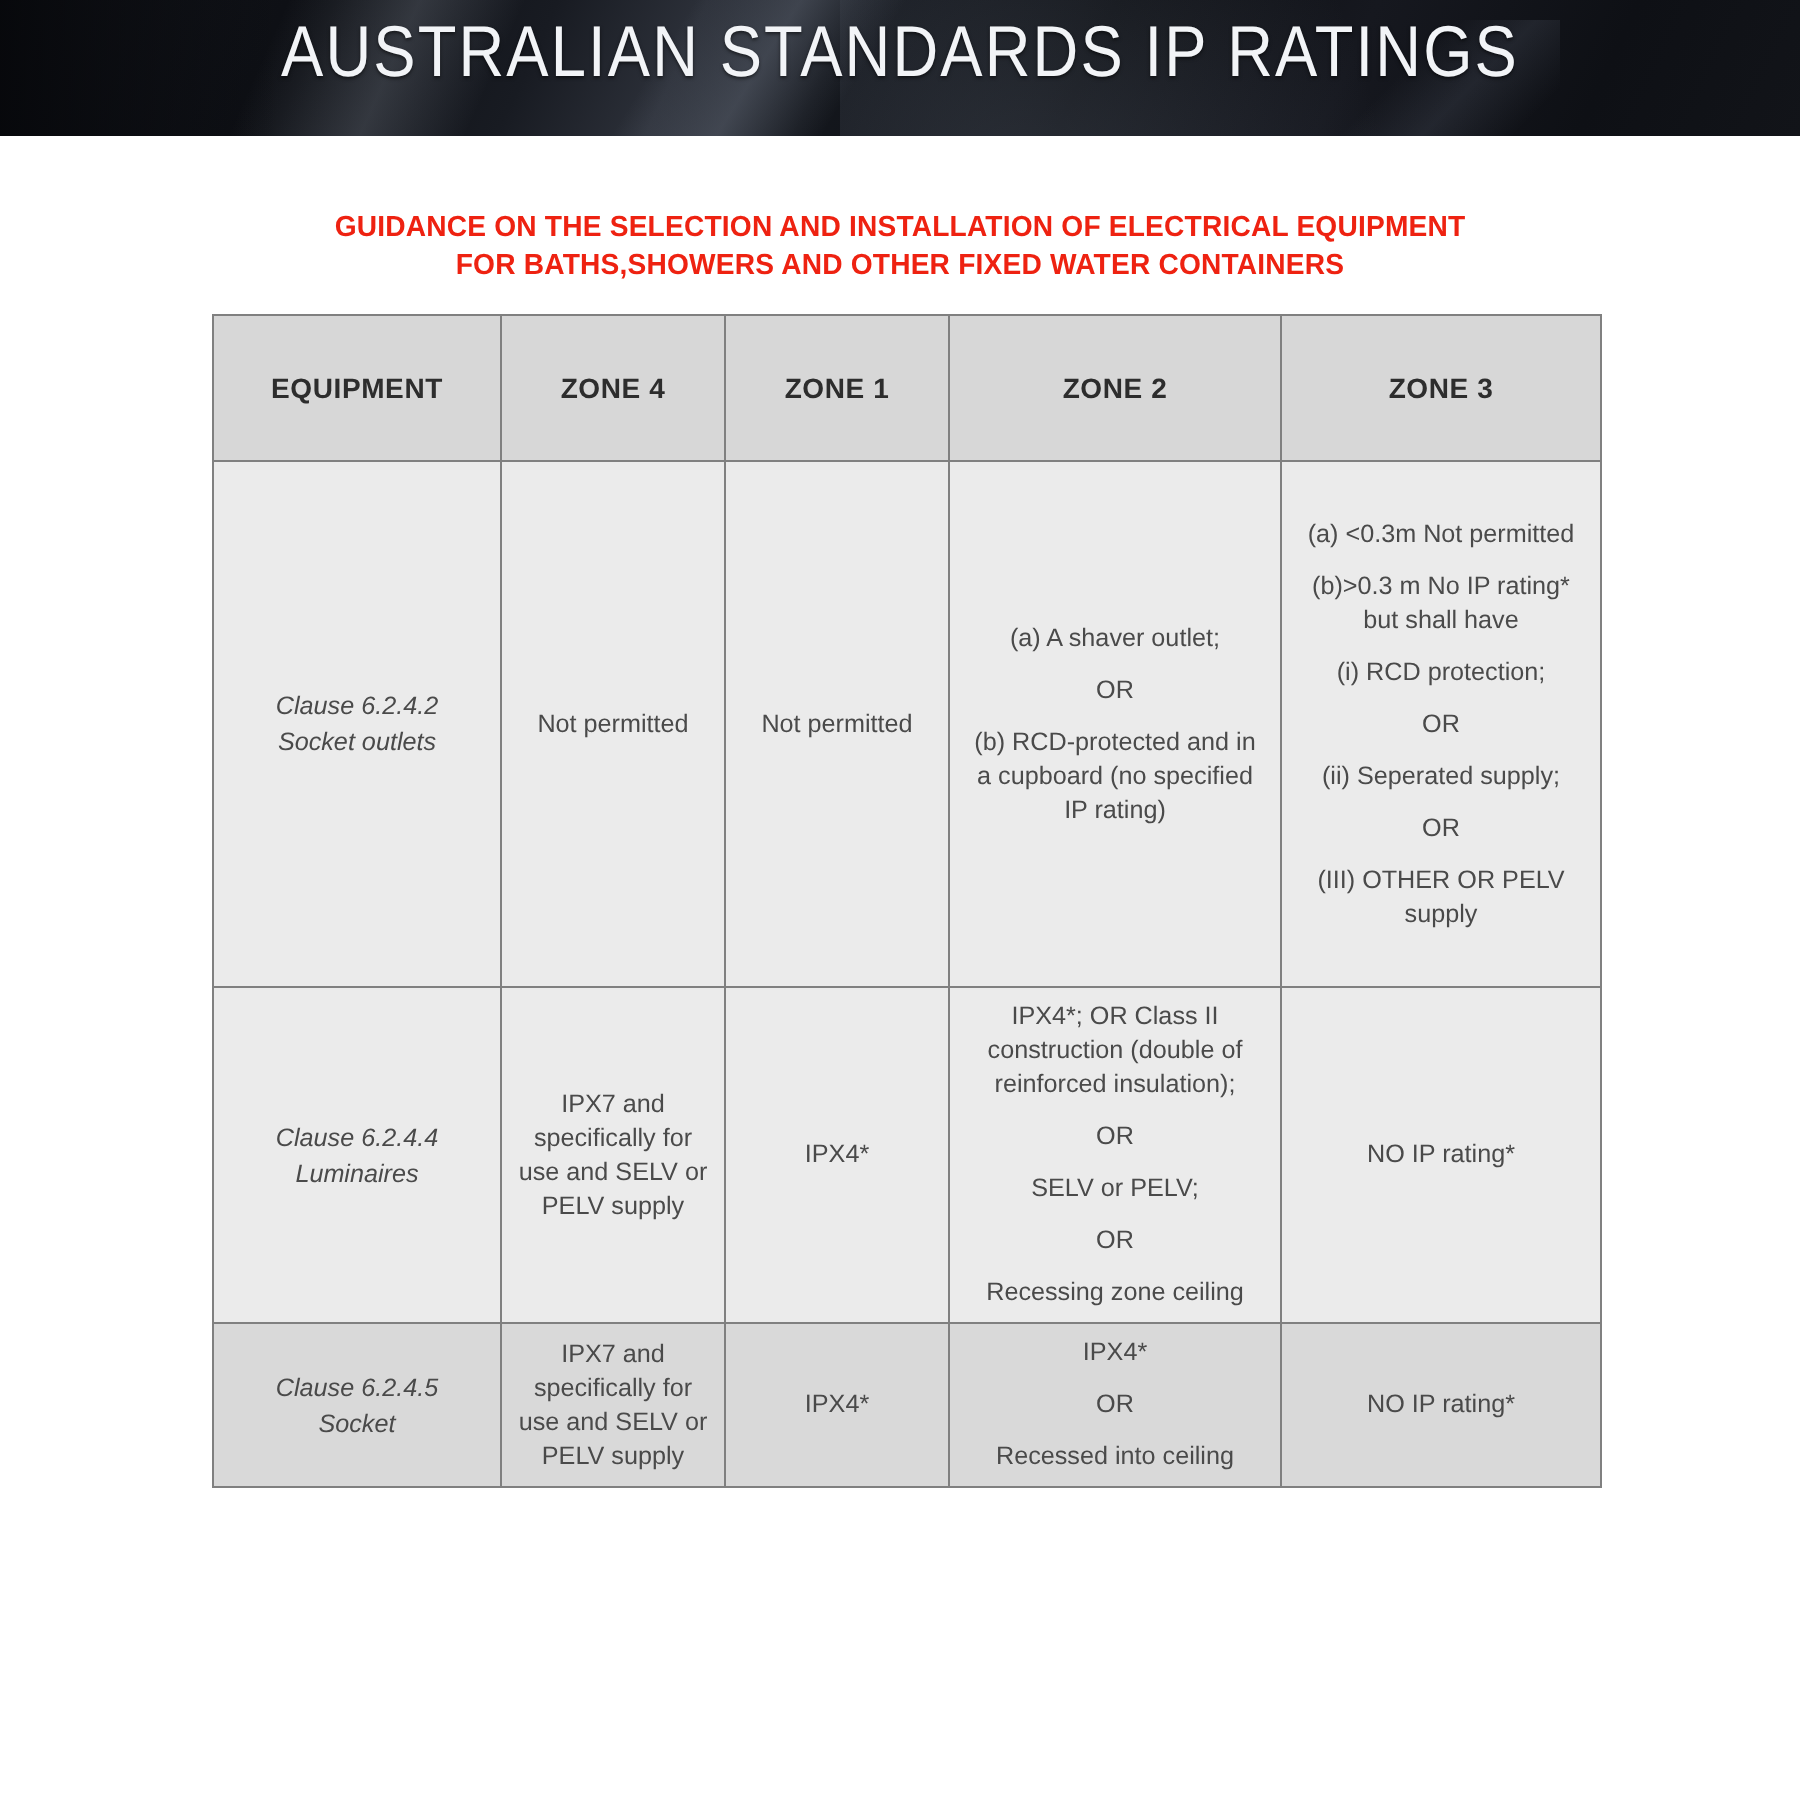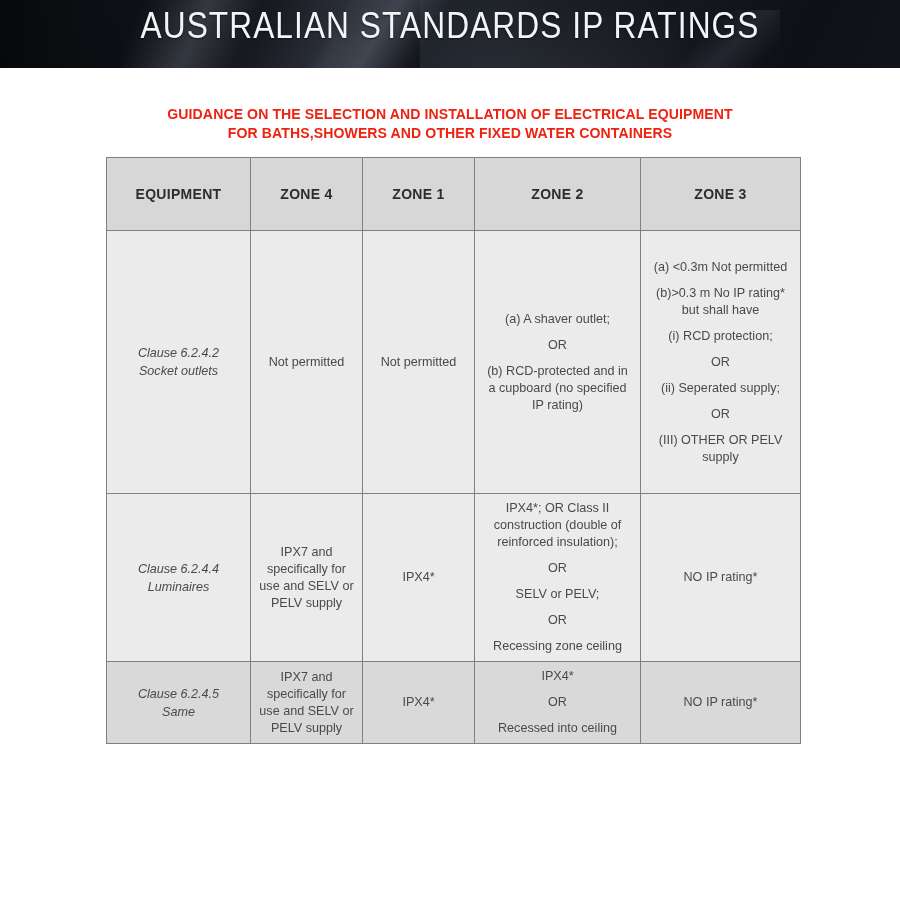--- a/index.html
+++ b/index.html
@@ -259,21 +259,21 @@
             <p>Recessing zone ceiling</p>
           </div>
         </td>
         <td>NO IP rating*</td>
       </tr>
 
       <tr class="row-4 shade-mid">
         <td class="equipment">
           <div class="eq-lines">
             <p>Clause 6.2.4.5</p>
-            <p>Same</p>
+            <p>Socket</p>
           </div>
         </td>
         <td>IPX7 and specifically for use and SELV or PELV supply</td>
         <td>IPX4*</td>
         <td>
           <div class="cell-lines">
             <p>IPX4*</p>
             <p>OR</p>
             <p>Recessed into ceiling</p>
           </div>

